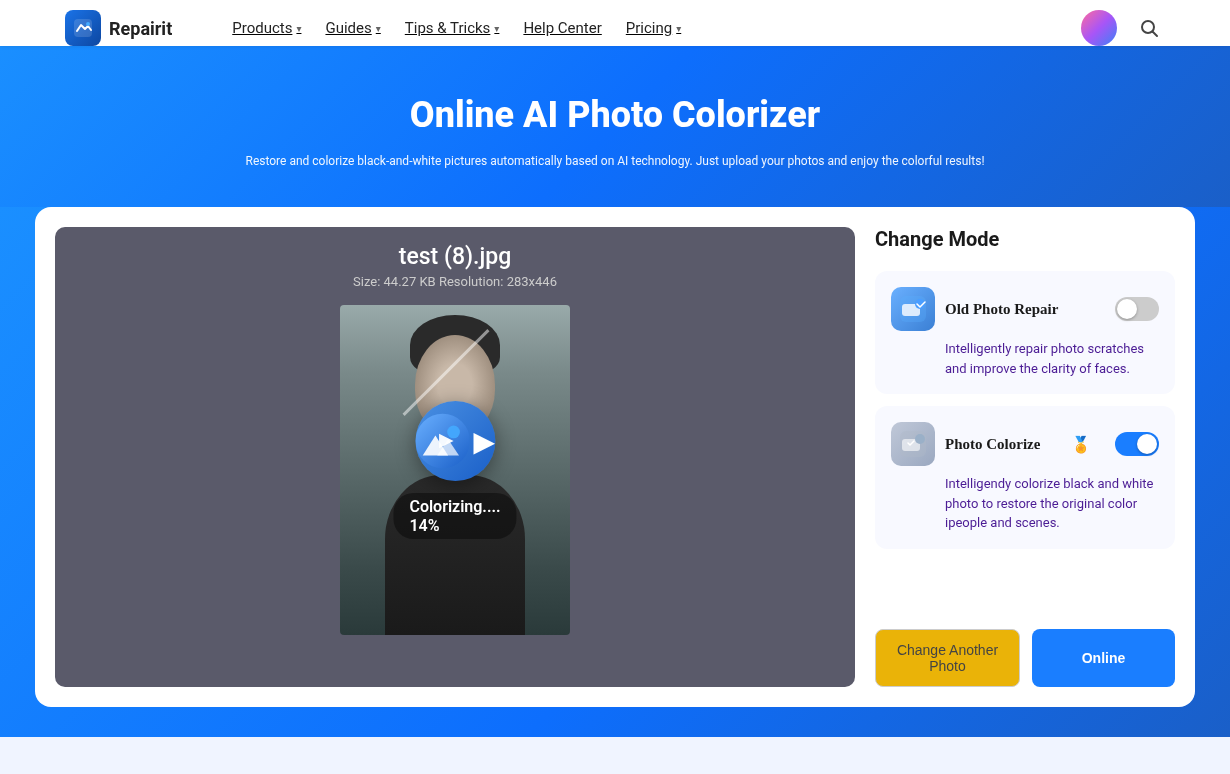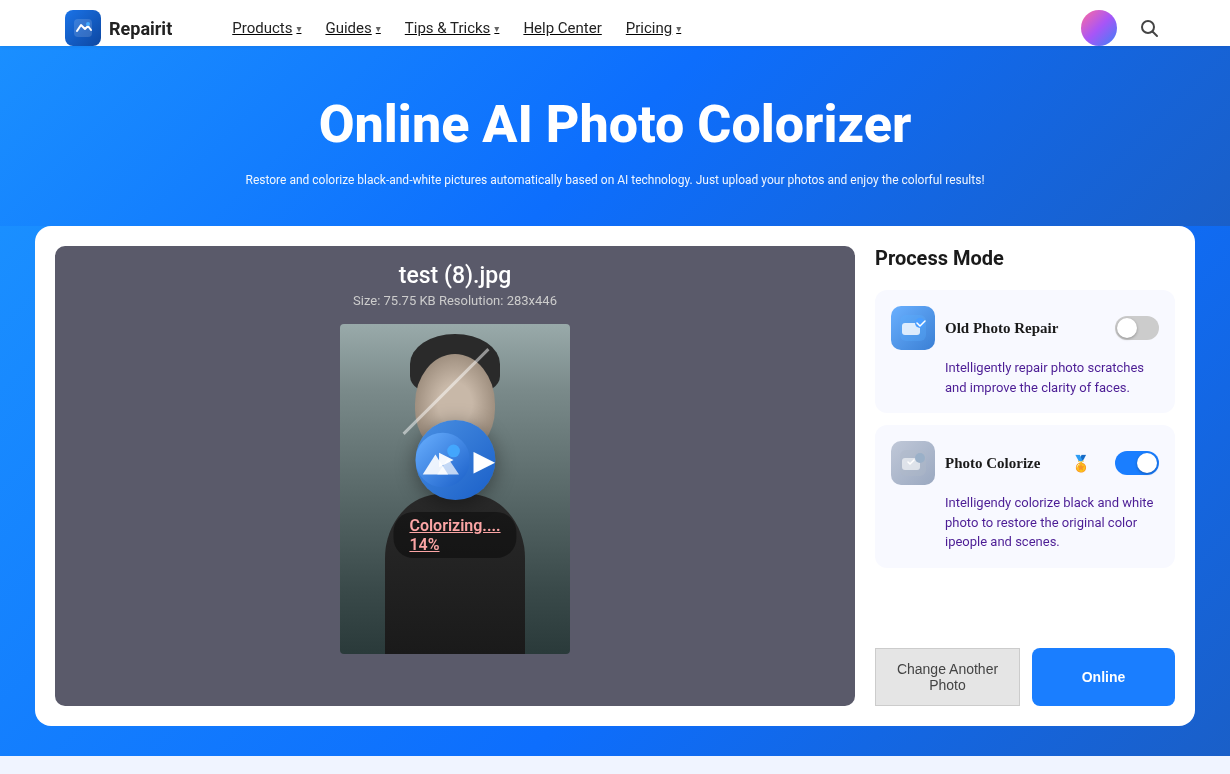--- a/index.html
+++ b/index.html
@@ -92,21 +92,21 @@
       font-size: 18px;
     }
 
     
     .hero {
       background: linear-gradient(135deg, #1a8fff 0%, #0d6efd 50%, #1a5fc8 100%);
       padding: 48px 20px 36px;
       text-align: center;
     }
     .hero-title {
-      font-size: 52px;
+      font-size: 36px;
       font-weight: 800;
       color: #fff;
       margin-bottom: 16px;
     }
     .hero-subtitle {
       font-size: 12px;
       color: rgba(255,255,255,0.93);
       max-width: 800px;
       margin: 0 auto;
       line-height: 1.6;
@@ -219,27 +219,26 @@
       position: relative;
       overflow: hidden;
     }
     .repair-icon::after {
       content: '▶';
       color: #fff;
       font-size: 28px;
       margin-left: 4px;
     }
     .progress-text {
-      color: #fca5a5;
+      color: #ffffff;
       font-size: 16px;
       font-weight: 600;
       background: rgba(0,0,0,0.4);
       padding: 4px 16px;
       border-radius: 20px;
-      text-decoration: underline;
     }
     
     .scratch-line {
       position: absolute;
       top: 20%;
       left: 20%;
       width: 120px;
       height: 3px;
       background: rgba(255,255,255,0.5);
       transform: rotate(-45deg);
@@ -345,22 +344,22 @@
     .bottom-actions {
       margin-top: auto;
       display: flex;
       gap: 12px;
       padding-top: 20px;
     }
     .btn-change {
       flex: 1;
       padding: 12px 16px;
       border: 1.5px solid #ccc;
-      background: #e5e5e5;
-      border-radius: 0;
+      background: #eab308;
+      border-radius: 8px;
       font-size: 14px;
       color: #444;
       cursor: pointer;
       font-weight: 500;
     }
     .btn-start {
       flex: 1;
       padding: 12px 16px;
       border: none;
       background: #1a7eff;
@@ -422,21 +421,21 @@
 <div class="hero">
   <h1 class="hero-title">Online AI Photo Colorizer</h1>
   <p class="hero-subtitle">Restore and colorize black-and-white pictures automatically based on AI technology. Just upload your photos and enjoy the colorful results!</p>
 </div>
 
 <div class="main-card-wrapper">
   <div class="main-card">
 
     <div class="image-panel">
       <div class="file-name">test (8).jpg</div>
-      <div class="file-info">Size: 75.75 KB  Resolution: 283x446</div>
+      <div class="file-info">Size: 44.27 KB  Resolution: 283x446</div>
 
       <div class="photo-container">
         <div class="photo-bg">
           <div class="hair-shape"></div>
           <div class="face-shape"></div>
           <div class="body-shape"></div>
           <div class="scratch-line"></div>
         </div>
         <div class="overlay-logo">
           <div class="repair-icon">
@@ -456,21 +455,21 @@
 
               <polygon points="26,22 42,30 26,38" fill="white" opacity="0.95"></polygon>
             </svg>
           </div>
           <div class="progress-text">Colorizing.... 14%</div>
         </div>
       </div>
     </div>
 
     <div class="right-panel">
-      <div class="process-mode-title">Process Mode</div>
+      <div class="process-mode-title">Change Mode</div>
 
       <div class="mode-card">
         <div class="mode-card-header">
           <div class="mode-icon mode-icon-repair">
             <svg width="30" height="30" viewBox="0 0 30 30">
               <rect x="2" y="2" width="26" height="26" rx="6" fill="#5ab0ff" opacity="0.3"></rect>
               <rect x="4" y="10" width="18" height="12" rx="3" fill="white" opacity="0.8"></rect>
               <circle cx="22" cy="10" r="5" fill="#4a9eff"></circle>
               <path d="M19 10 l3 3 l5-5" stroke="white" stroke-width="1.5" stroke-linecap="round" stroke-linejoin="round" fill="none"></path>
             </svg>

